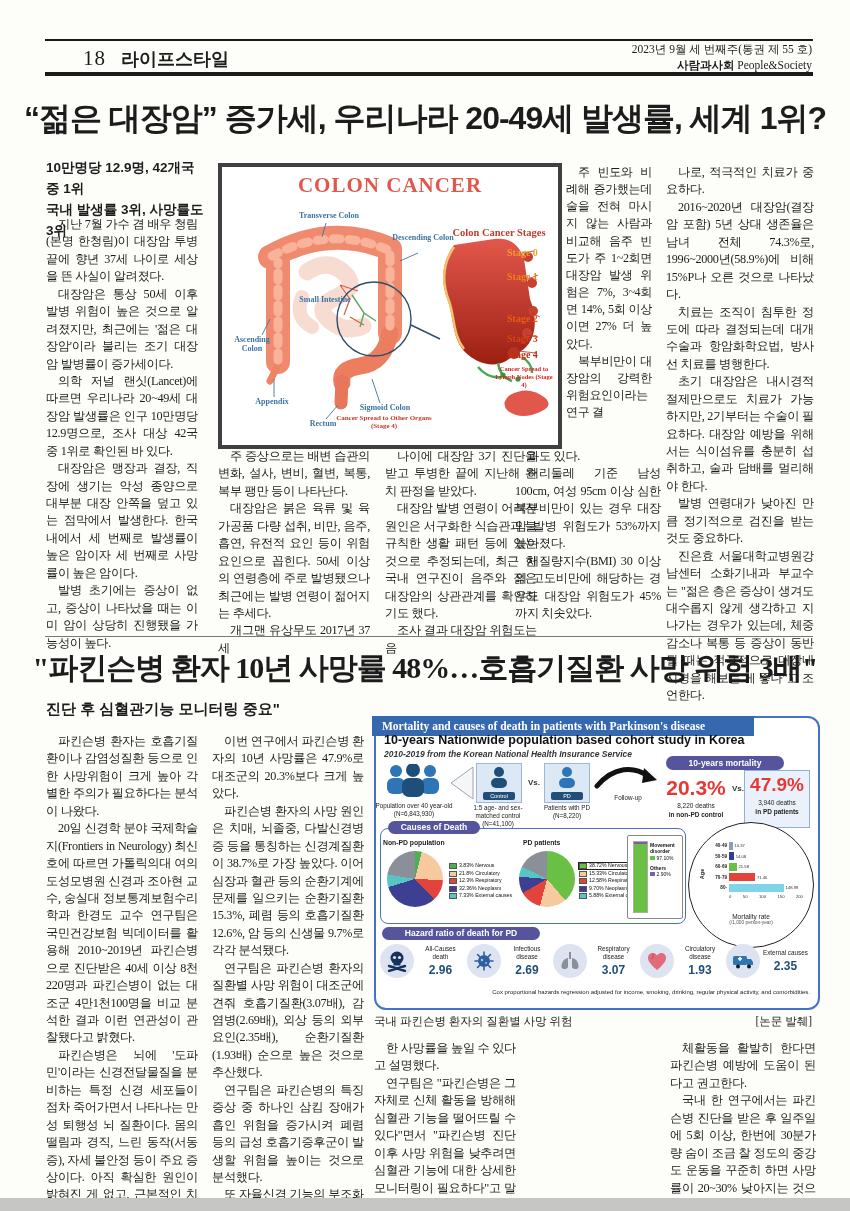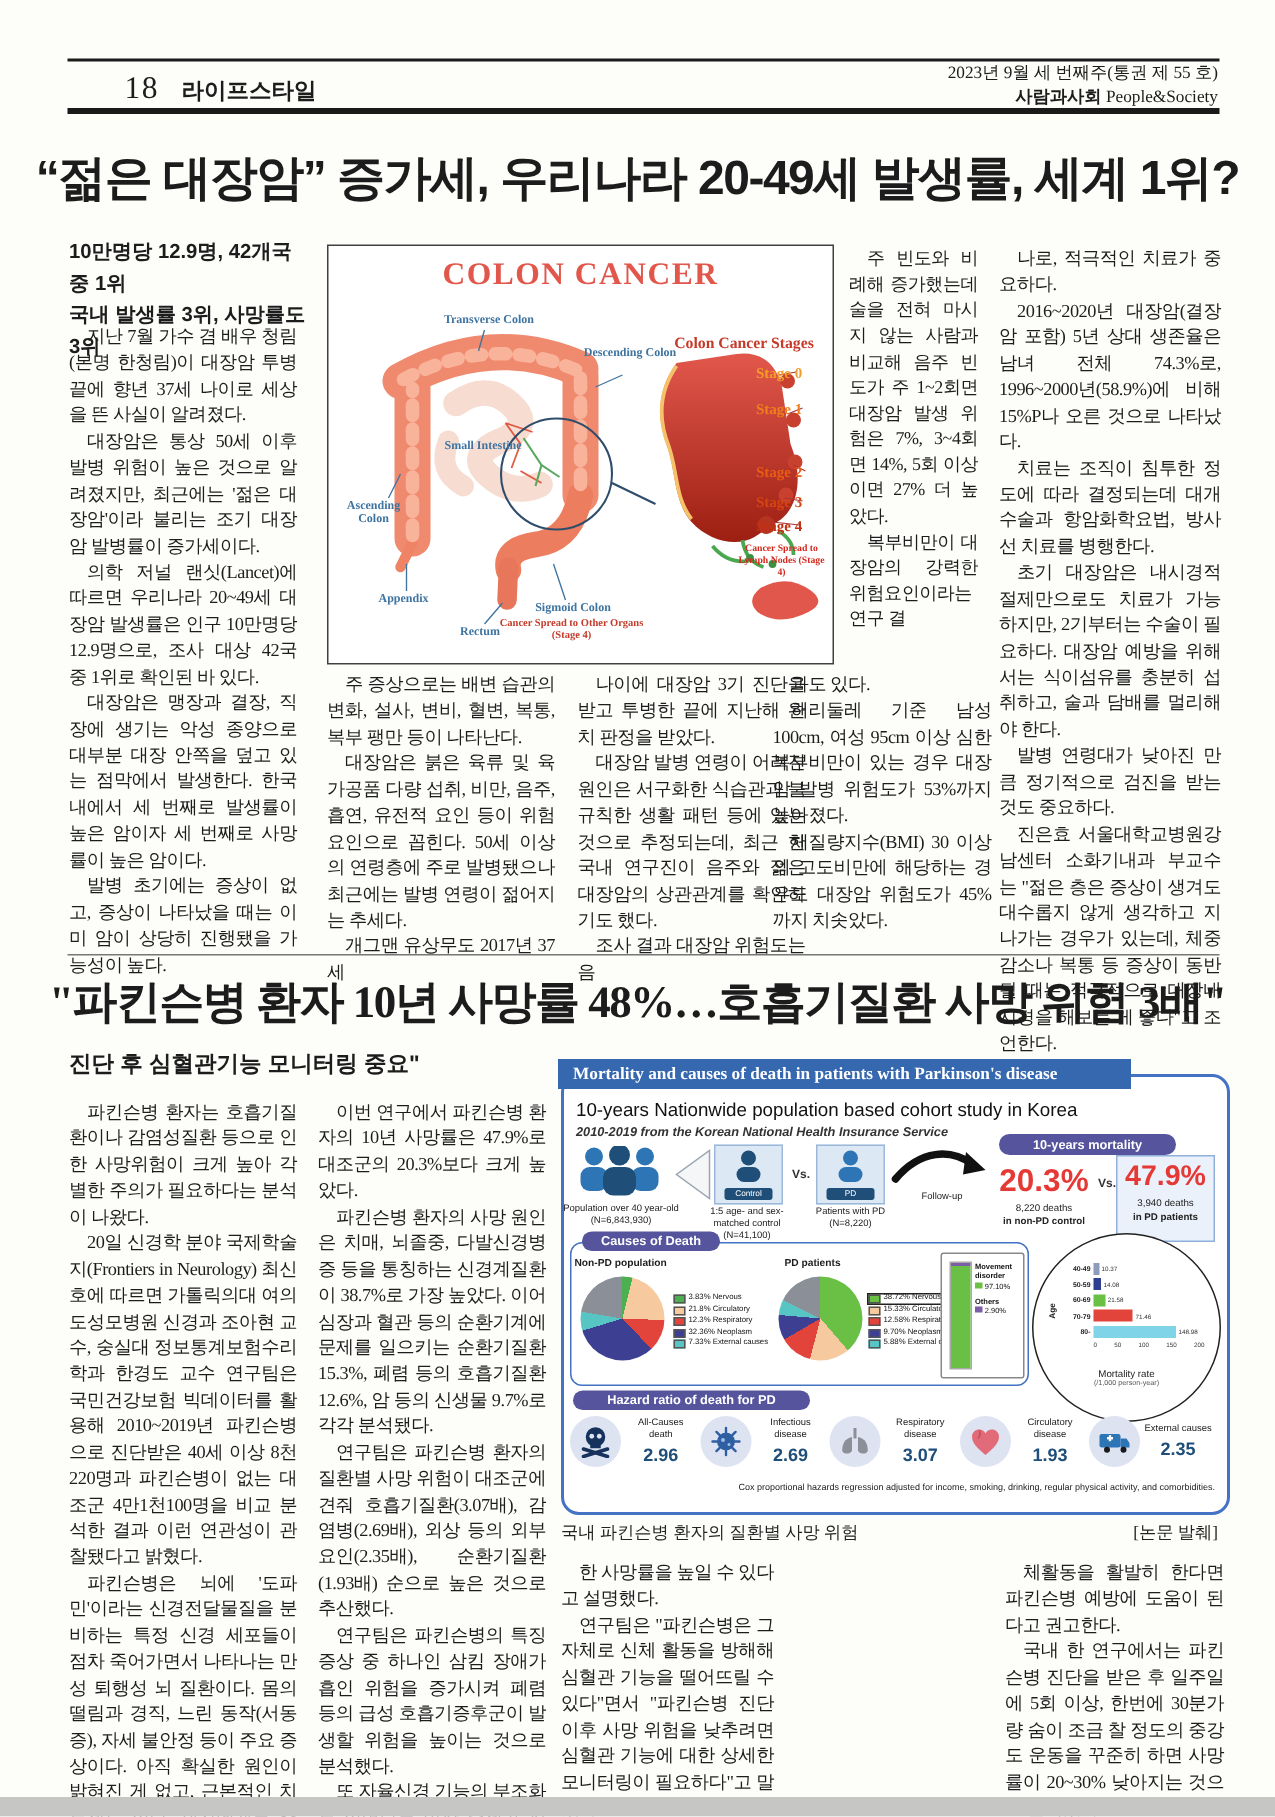--- a/index.html
+++ b/index.html
@@ -2,54 +2,54 @@
 <html><head>
 <meta charset="utf-8">
 <style>
   html,body{margin:0;padding:0;background:#e8e8e6;}
   .page{position:relative;width:850px;height:1211px;margin:0 auto;background:#fdfdfa;
         font-family:"Liberation Serif",serif;color:#1c1c1c;overflow:hidden;}
   .rule{position:absolute;left:45px;right:37px;background:#1a1a1a;}
   
   .hdr-left{position:absolute;left:47px;top:46px;font-size:20px;}
   .hdr-left .pn{font-size:21px;letter-spacing:1px;margin-left:36px;}
-  .hdr-left .sec{font-family:"Liberation Sans",sans-serif;font-weight:bold;font-size:15px;margin-left:10px;}
+  .hdr-left .sec{font-family:"Liberation Sans",sans-serif;font-weight:bold;font-size:18px;margin-left:10px;}
   .hdr-right{position:absolute;right:38px;top:42px;text-align:right;font-size:11.5px;line-height:1.35;}
   .hdr-right .b{font-weight:bold;}
   
   .h1a{position:absolute;left:0;right:0;top:97px;text-align:center;
        font-family:"Liberation Sans",sans-serif;font-weight:bold;font-size:32px;letter-spacing:-1px;}
   .h2a{position:absolute;left:0;right:0;top:648px;text-align:center;font-size:30px;font-weight:600;letter-spacing:-1px;}
   .subhead1{position:absolute;left:46px;top:158px;width:160px;
        font-family:"Liberation Sans",sans-serif;font-weight:bold;font-size:13.5px;line-height:1.55;}
   .subhead2{position:absolute;left:46px;top:700px;
        font-family:"Liberation Sans",sans-serif;font-weight:bold;font-size:15px;}
   
   .col{position:absolute;text-align:justify;font-size:12.2px;line-height:1.43;letter-spacing:-.3px;}
   .col p{margin:0;text-indent:12px;}
   
   .figure1{position:absolute;left:218px;top:163px;width:336px;height:278px;background:#fff;
-           border:1px solid #404040;}
+           border:4px solid #404040;}
   .figure1 svg{position:absolute;left:0;top:0;}
   .fig-title{position:absolute;left:0;right:0;top:6px;text-align:center;font-weight:bold;font-size:21px;
              color:#e2574c;letter-spacing:1px;}
   .alabel{position:absolute;font-weight:bold;font-size:8px;line-height:1.15;color:#3f74a0;text-align:center;}
   .stages-title{position:absolute;left:222px;top:60px;width:110px;text-align:center;font-weight:bold;
                 font-size:10.5px;color:#c43b2a;}
   .stage{position:absolute;right:5px;width:46px;font-weight:bold;font-size:10px;text-align:left;}
   .spread1{position:absolute;right:2px;top:198px;width:64px;text-align:center;font-weight:bold;font-size:6.5px;
            color:#d3281e;line-height:1.2;}
   .spread2{position:absolute;left:112px;top:247px;width:100px;text-align:center;font-weight:bold;font-size:7px;
            color:#c43b2a;line-height:1.2;}
   
   .ig{position:absolute;left:372px;top:706px;width:448px;height:304px;font-family:"Liberation Sans",sans-serif;}
   .ig-box{position:absolute;left:2px;top:10px;width:442px;height:290px;border:2px solid #4472c4;border-radius:12px;background:#fff;}
-  .ig-banner{position:absolute;left:0;top:0;width:382px;height:20px;background:#3668b0;color:#fff;
+  .ig-banner{position:absolute;left:0;top:10px;width:382px;height:20px;background:#3668b0;color:#fff;
              font-family:"Liberation Serif",serif;font-weight:bold;font-size:11.5px;line-height:20px;padding-left:10px;box-sizing:border-box;}
-  .ig-title{position:absolute;left:12px;top:27px;font-weight:normal;font-size:12.5px;color:#111;text-align:right;}
+  .ig-title{position:absolute;left:12px;top:27px;font-weight:bold;font-size:12.5px;color:#111;text-align:right;}
   .ig-sub{position:absolute;left:12px;top:43px;font-weight:bold;font-style:italic;font-size:8.5px;color:#333;}
   .pill{position:absolute;background:#55549c;color:#fff;border-radius:8px;text-align:center;font-size:8.5px;font-weight:bold;}
   .ig-small{font-size:6.3px;line-height:1.25;text-align:center;color:#222;}
   .cohort-label{position:absolute;}
   .person-box{position:absolute;width:44px;height:38px;background:#dce9f5;border:1px solid #9bb8d8;text-align:center;}
   .person-tag{position:absolute;left:6px;bottom:2px;right:6px;background:#1f4e79;color:#fff;font-size:5.5px;line-height:8px;border-radius:2px;}
   .vs{position:absolute;font-weight:bold;font-size:8px;color:#333;}
   .mort-pct{position:absolute;font-weight:bold;font-size:21px;color:#e53935;text-align:center;}
   .mort-sub{position:absolute;text-align:center;font-size:6.5px;line-height:1.35;color:#222;}
   .mort-sub .b{font-weight:bold;}

